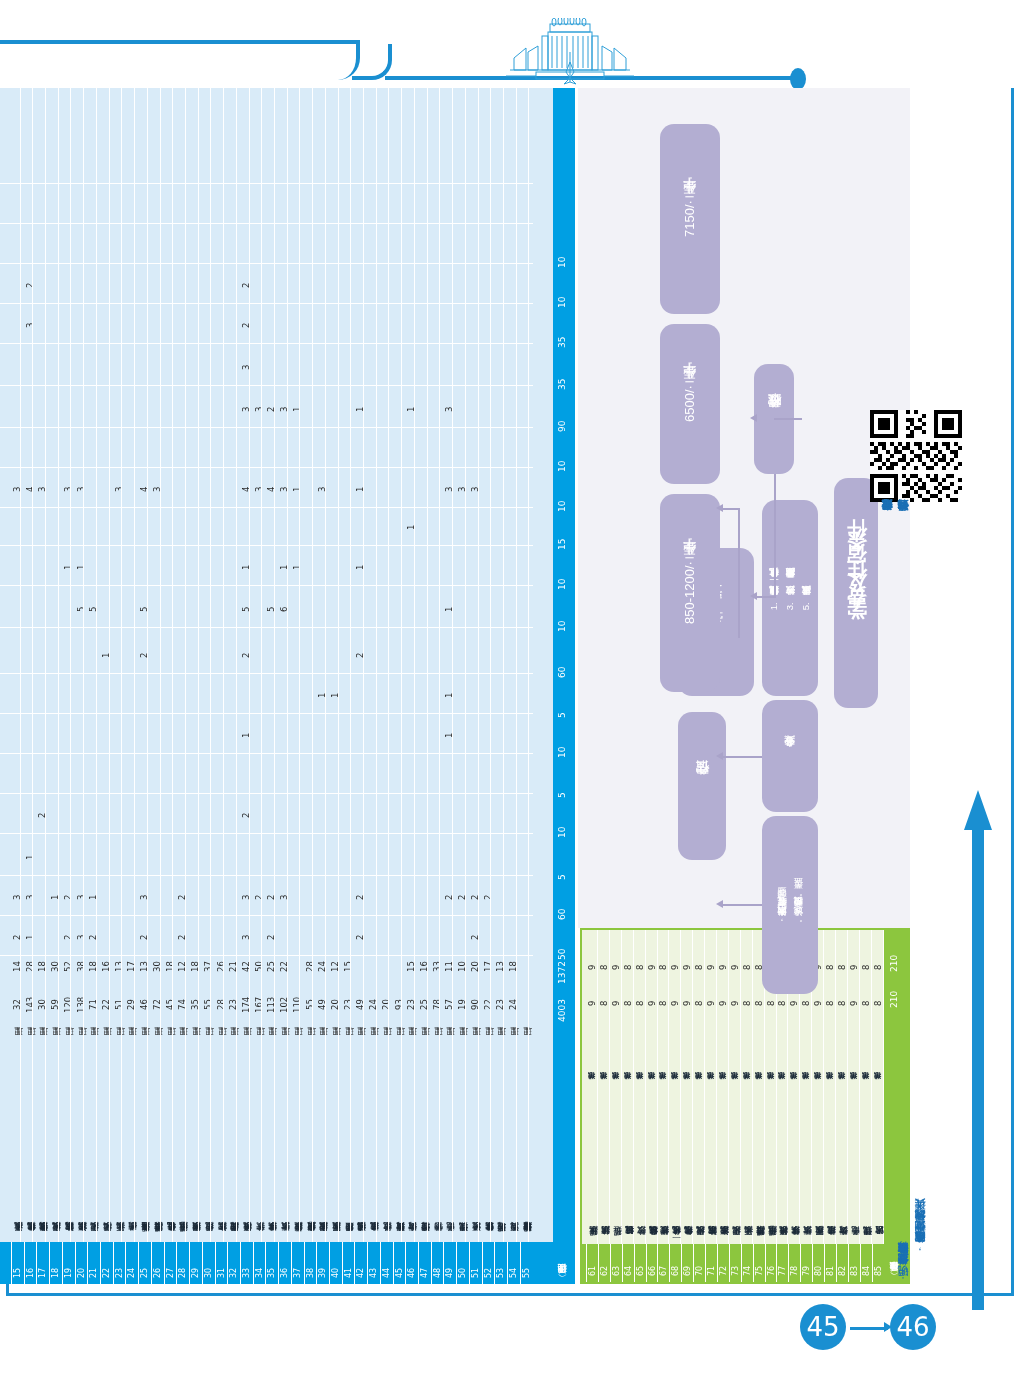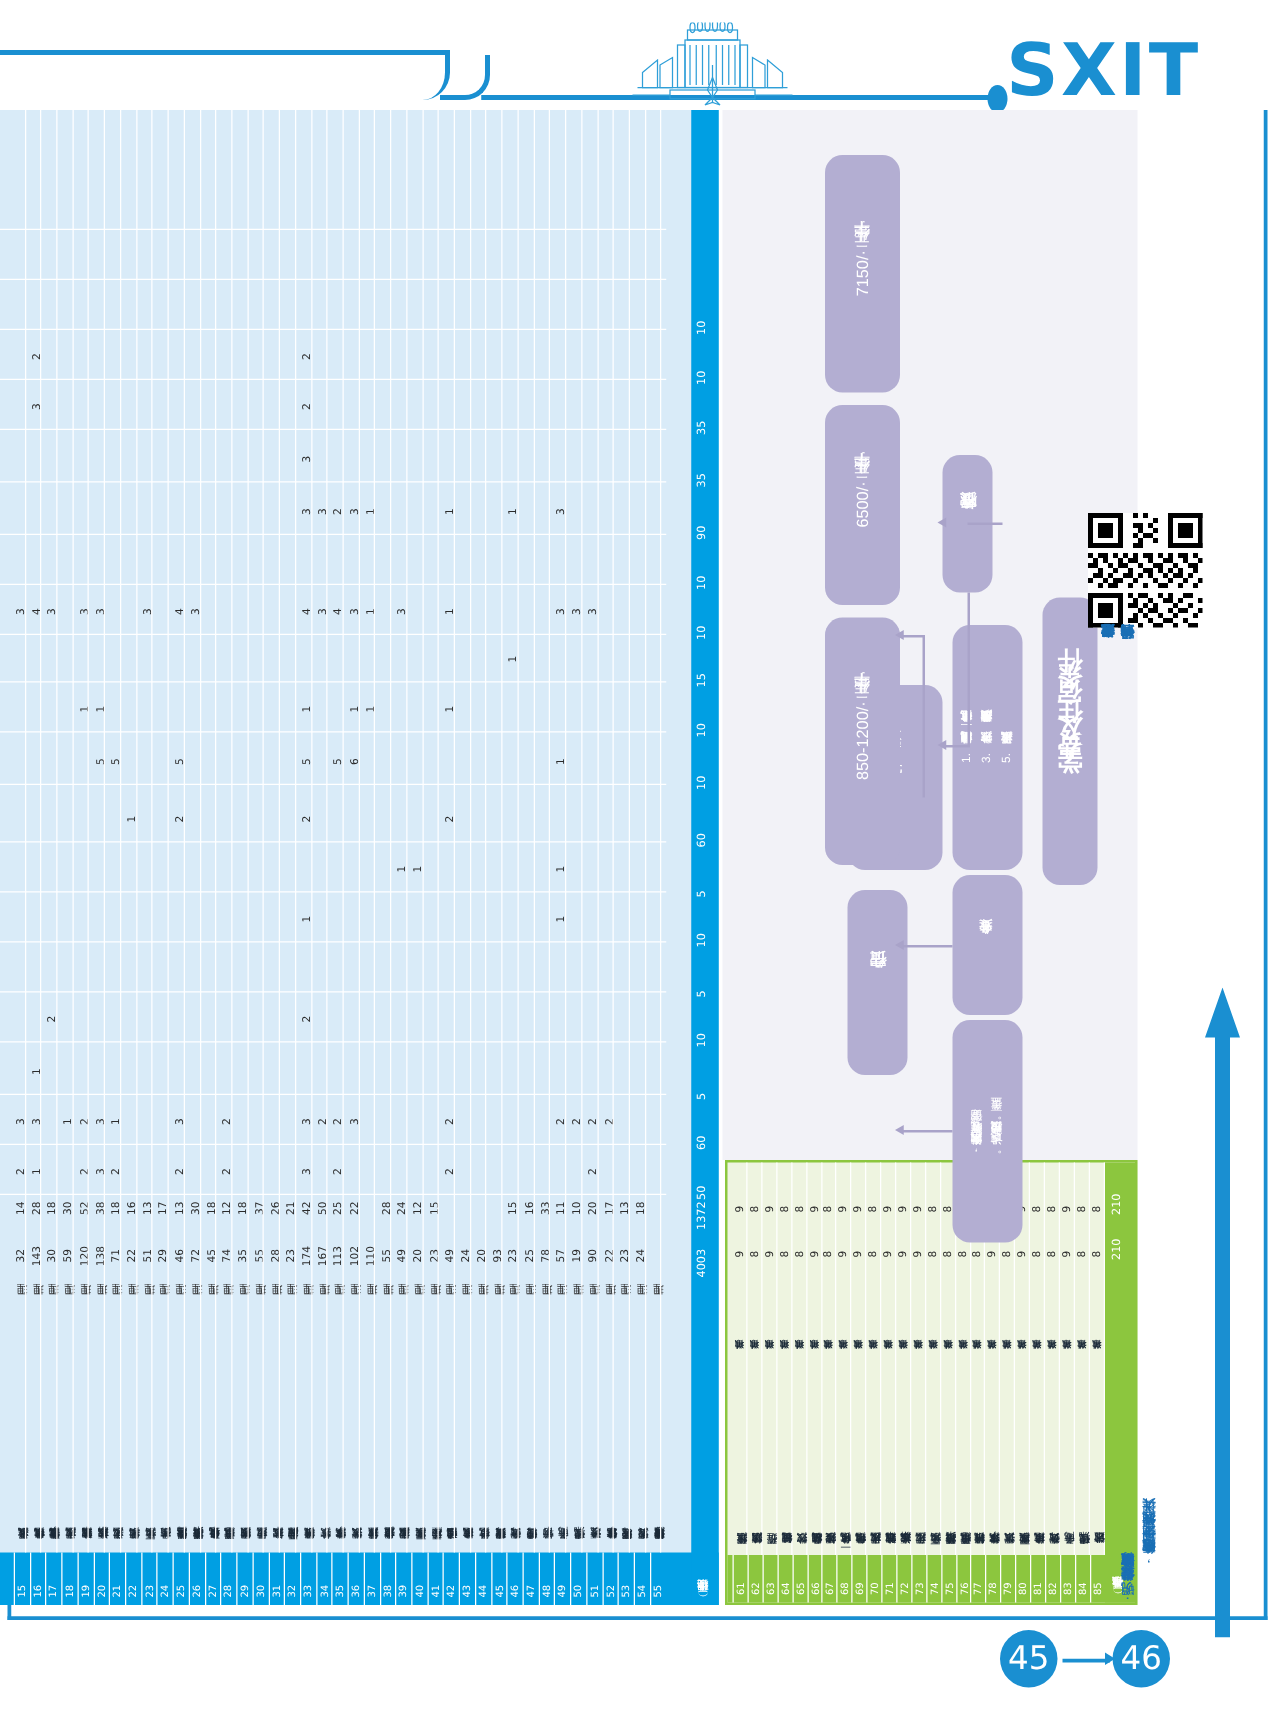--- a/index.html
+++ b/index.html
@@ -252,21 +252,20 @@
       <line x1="10" y1="52" x2="130" y2="52"></line>
       <rect x="36" y="54" width="68" height="7"></rect>
       <line x1="6" y1="58" x2="36" y2="58"></line>
       <line x1="104" y1="58" x2="134" y2="58"></line>
       <path d="M70 44 L66 54 L70 60 L74 54 Z"></path>
       <path d="M70 60 L64 66 L70 64 L76 66 Z"></path>
       <line x1="70" y1="34" x2="70" y2="64"></line>
     </g>
   </svg>
 
-  <div id="logo-text">SXIT</div>
 </div>
 
 <div id="outer-frame"></div>
 
 <div id="table-zone">
   <div class="tbl-grid" id="blue-grid"></div>
   <div id="blue-cells">
       <div class="majorname" style="left: 12px; top: 1010px; width: 10.72px; height: 140px;">工业机器人技术</div>
       <div class="cellnum" style="left: 12px; top: 940px; width: 10.72px; height: 28px;">理工</div>
       <div class="cellnum" style="left: 12px; top: 900px; width: 10.72px; height: 34px;">32</div>

